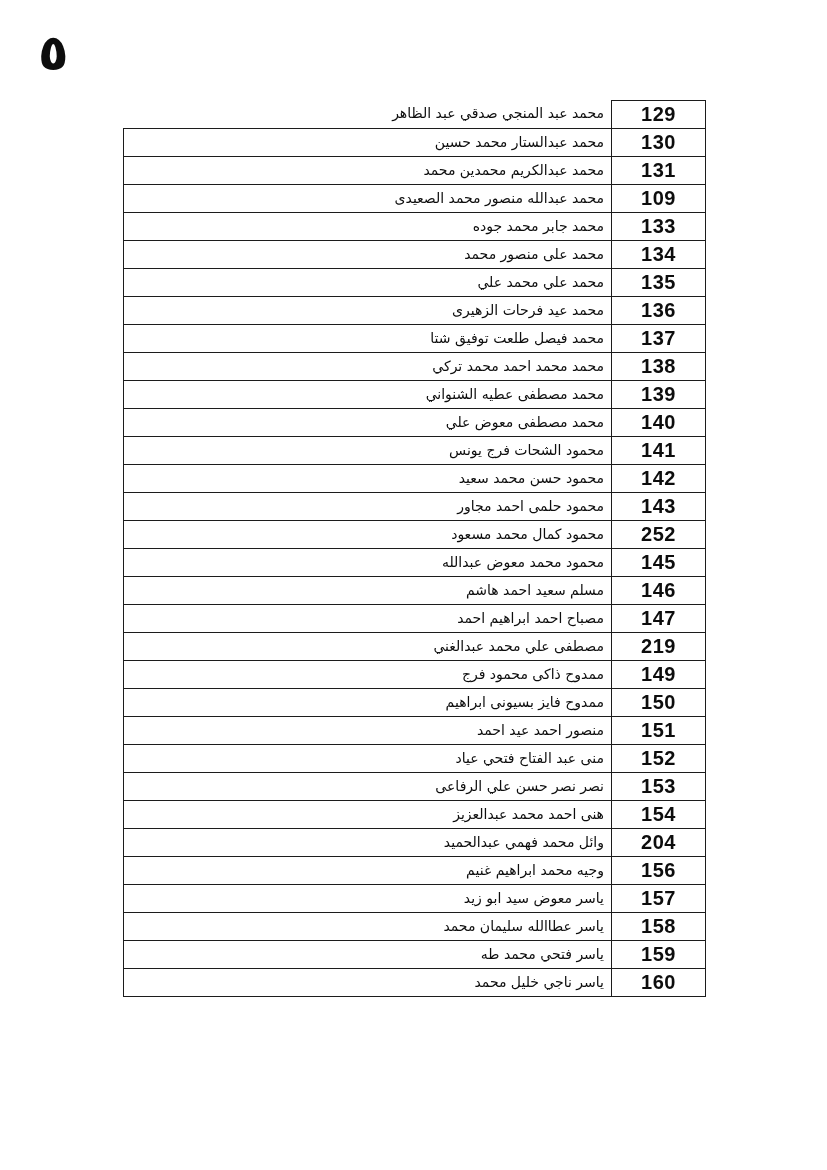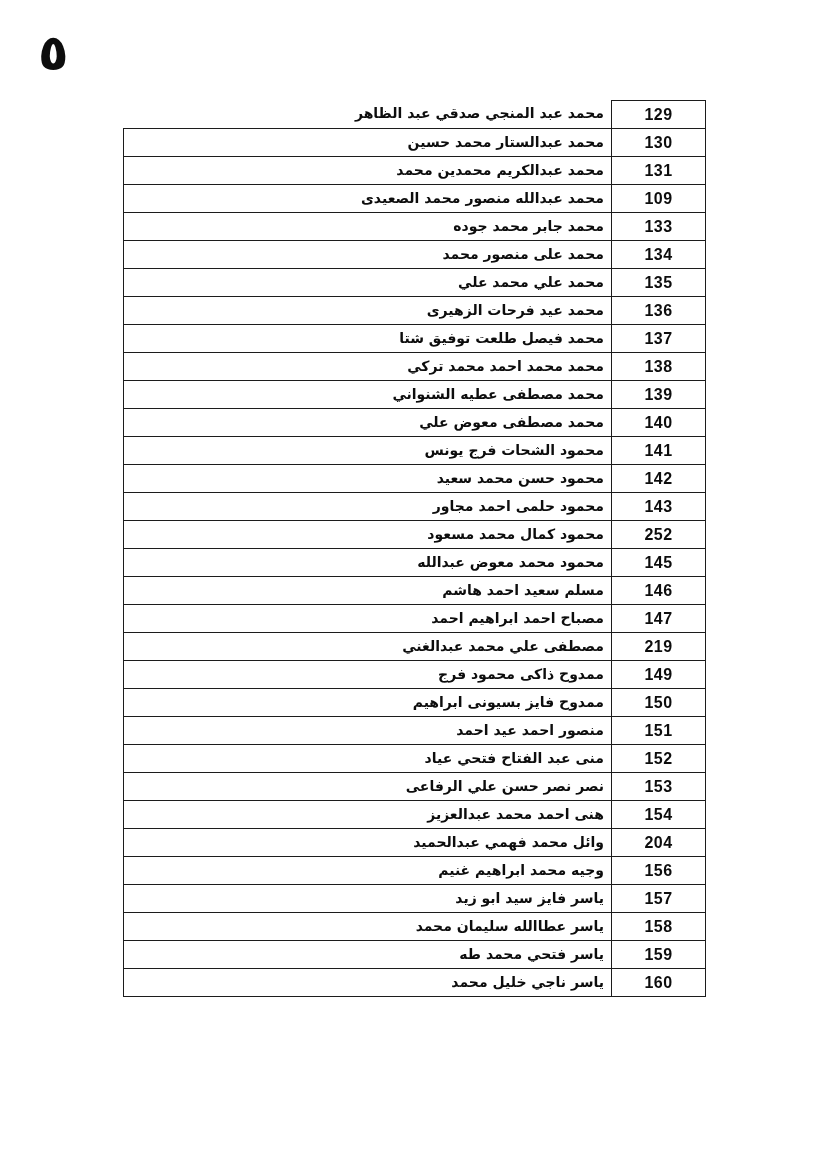--- a/index.html
+++ b/index.html
@@ -36,29 +36,29 @@
     height: 28px;
     vertical-align: middle;
     overflow: hidden;
     white-space: nowrap;
   }
   td.num-cell {
     width: 94px;
     text-align: center;
     font-family: "Liberation Sans", sans-serif;
     font-weight: bold;
-    font-size: 16px;
+    font-size: 20px;
     letter-spacing: 0.5px;
     color: #0d0d0d;
   }
   td.name-cell {
     text-align: right;
     padding: 0 7px 2px 4px;
     font-family: "DejaVu Sans", sans-serif;
-    font-weight: bold;
+    font-weight: normal;
     font-size: 14px;
     color: #0d0d0d;
   }
   
   tr.first-row td.name-cell {
     border-top: none;
     border-left: none;
   }
 </style>
 </head>
@@ -175,21 +175,21 @@
       <tr>
         <td class="num-cell">204</td>
         <td class="name-cell">وائل محمد فهمي عبدالحميد</td>
       </tr>
       <tr>
         <td class="num-cell">156</td>
         <td class="name-cell">وجيه محمد ابراهيم غنيم</td>
       </tr>
       <tr>
         <td class="num-cell">157</td>
-        <td class="name-cell">ياسر فايز سيد ابو زيد</td>
+        <td class="name-cell">ياسر معوض سيد ابو زيد</td>
       </tr>
       <tr>
         <td class="num-cell">158</td>
         <td class="name-cell">ياسر عطاالله سليمان محمد</td>
       </tr>
       <tr>
         <td class="num-cell">159</td>
         <td class="name-cell">ياسر فتحي محمد طه</td>
       </tr>
       <tr>

